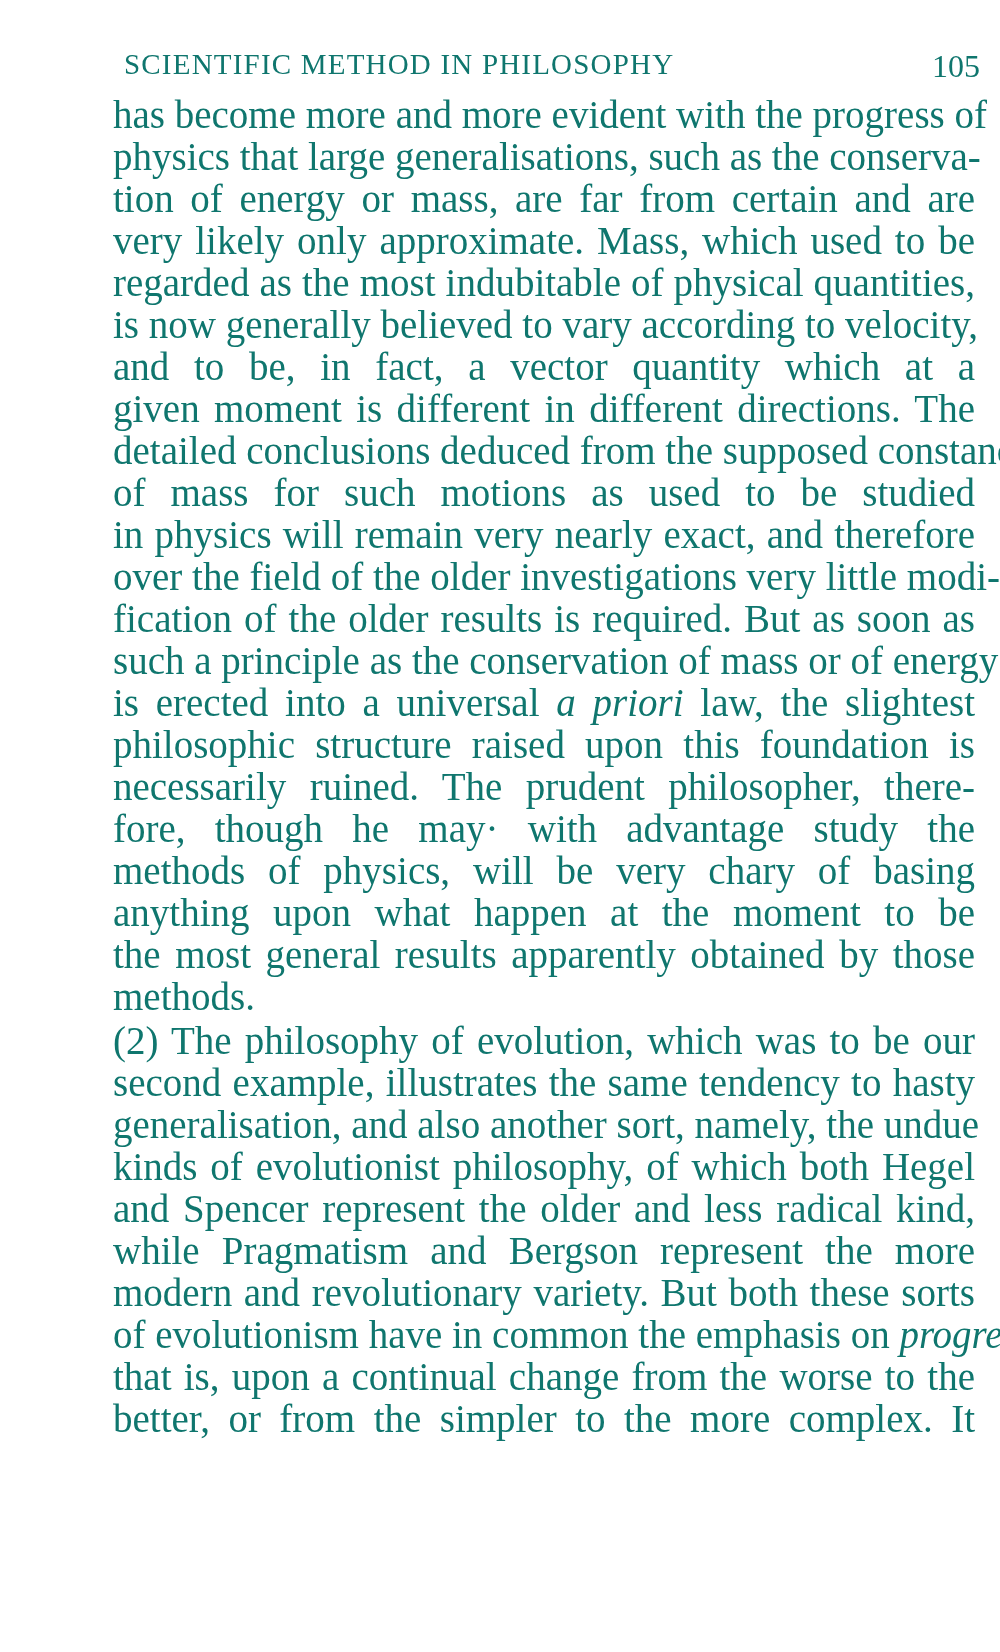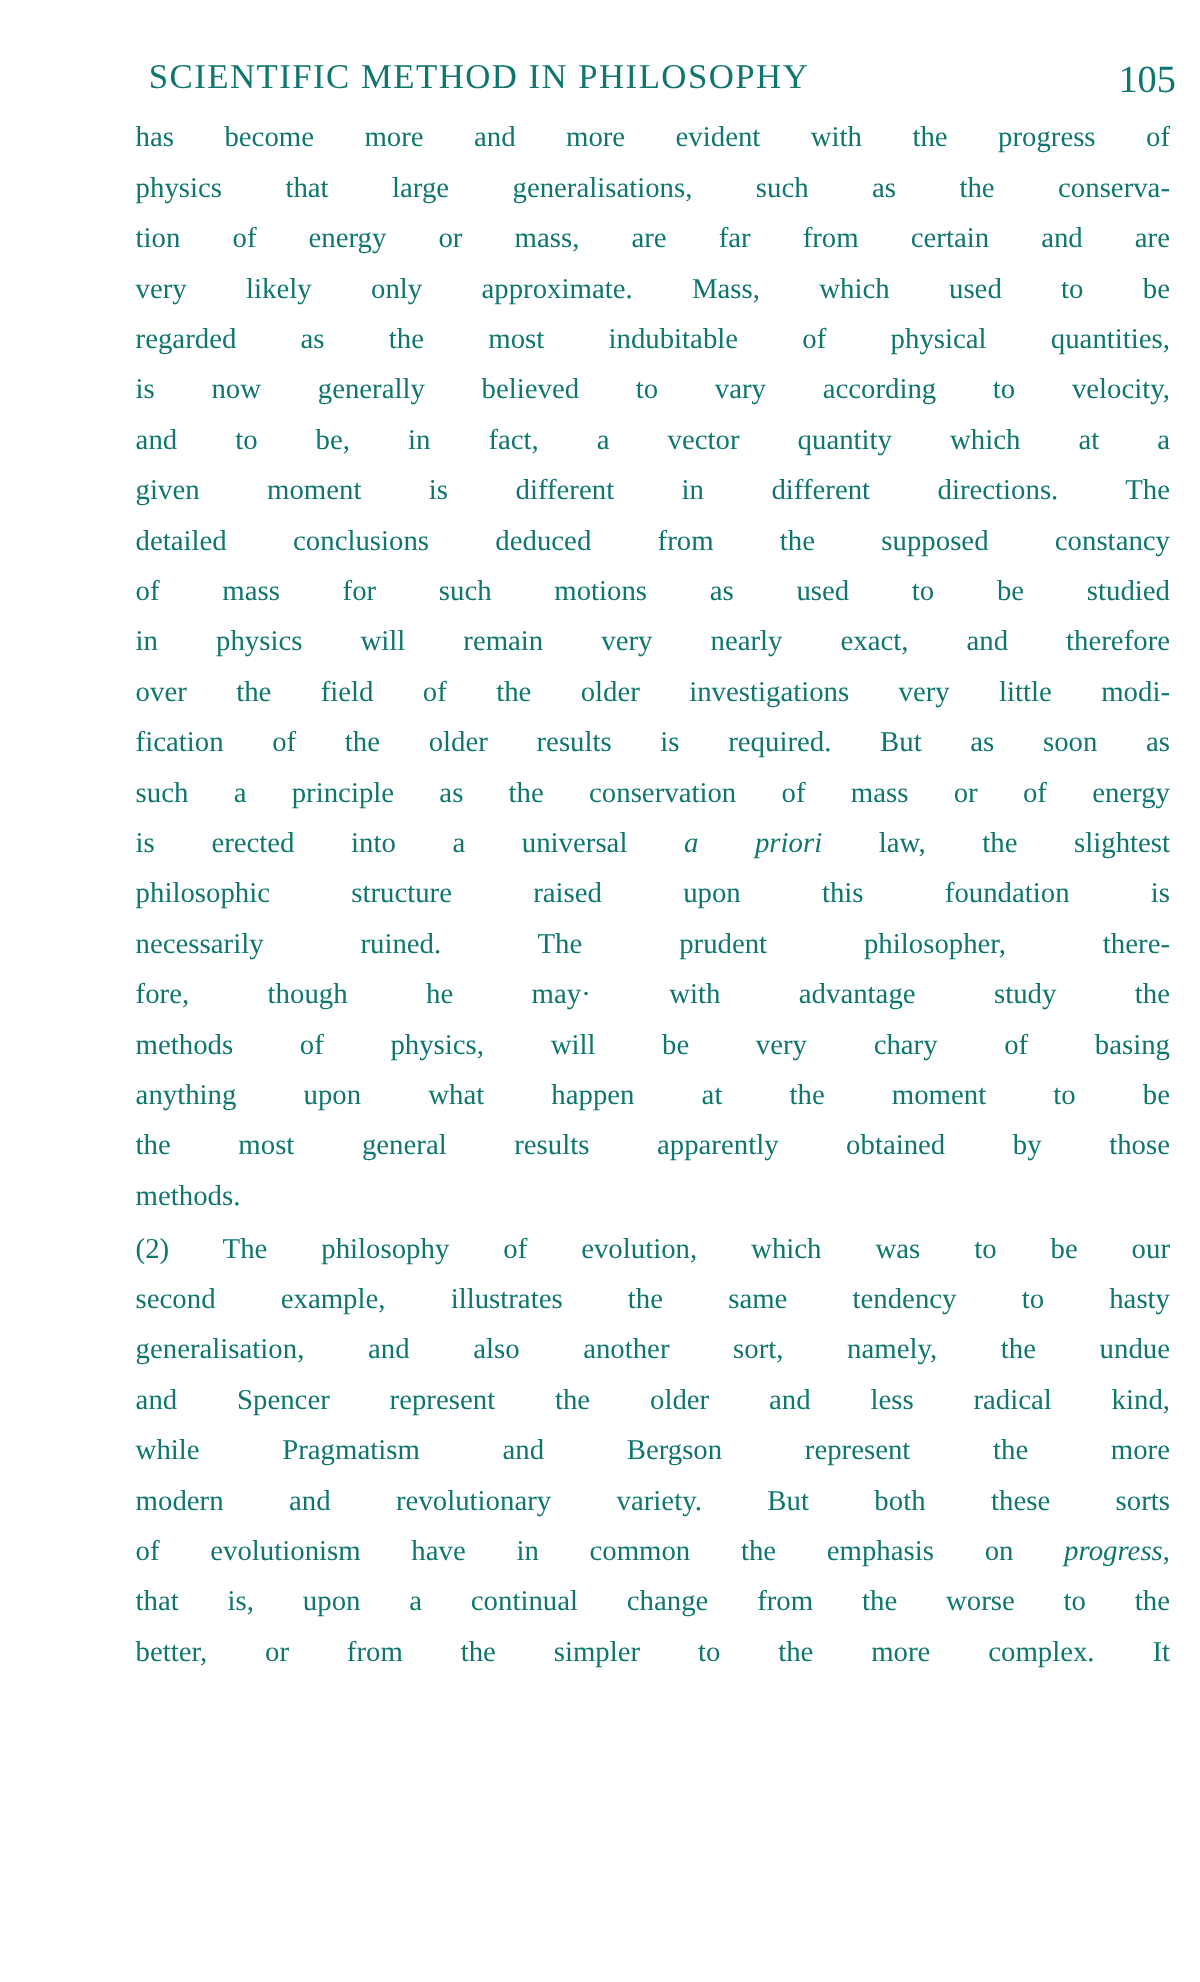--- a/index.html
+++ b/index.html
@@ -2,21 +2,21 @@
 <html><head>
   <meta charset="utf-8">
   <style>
     html, body { margin: 0; padding: 0; background: #ffffff; }
     body { width: 1000px; height: 1652px; position: relative; overflow: hidden; }
     .page { position: absolute; left: 77px; top: 48px; width: 862px; color: #0f766e; font-family: "Liberation Serif", "DejaVu Serif", serif; margin-left: 36px; }
     .header { position: relative; height: 46px; font-size: 29px; letter-spacing: 1.2px; }
     .header .title { position: absolute; left: 11px; top: 0; }
     .header .pageno { position: absolute; right: -5px; top: 0; font-size: 32px; letter-spacing: 0; }
     .body { margin-top: 0; }
-    .line { display: block; font-size: 24px; line-height: 42px; height: 42px; text-align: justify; text-align-last: justify; white-space: nowrap; overflow: visible; }
+    .line { display: block; font-size: 39px; line-height: 42px; height: 42px; text-align: justify; text-align-last: justify; white-space: nowrap; overflow: visible; }
     .line.last { text-align-last: left; }
     .para2 { margin-top: 2px; }
     i { }
   </style>
 </head>
 <body>
 
 <div class="page">
   <div class="header">
     <span class="title">SCIENTIFIC METHOD IN PHILOSOPHY</span>
@@ -46,20 +46,21 @@
       <span class="line">methods of physics, will be very chary of basing</span>
       <span class="line">anything upon what happen at the moment to be</span>
       <span class="line">the most general results apparently obtained by those</span>
       <span class="line last">methods.</span>
     </div>
 
     <div class="para para2">
       <span class="line">(2) The philosophy of evolution, which was to be our</span>
       <span class="line">second example, illustrates the same tendency to hasty</span>
       <span class="line">generalisation, and also another sort, namely, the undue</span>
+      <span class="line">kinds of evolutionist philosophy, of which both Hegel</span>
       <span class="line">and Spencer represent the older and less radical kind,</span>
       <span class="line">while Pragmatism and Bergson represent the more</span>
       <span class="line">modern and revolutionary variety.  But both these sorts</span>
       <span class="line"><span>of evolutionism have in common the emphasis on</span> <i>progress</i><span>,</span></span>
       <span class="line">that is, upon a continual change from the worse to the</span>
       <span class="line">better, or from the simpler to the more complex.  It</span>
     </div>
   </div>
 </div>
 

